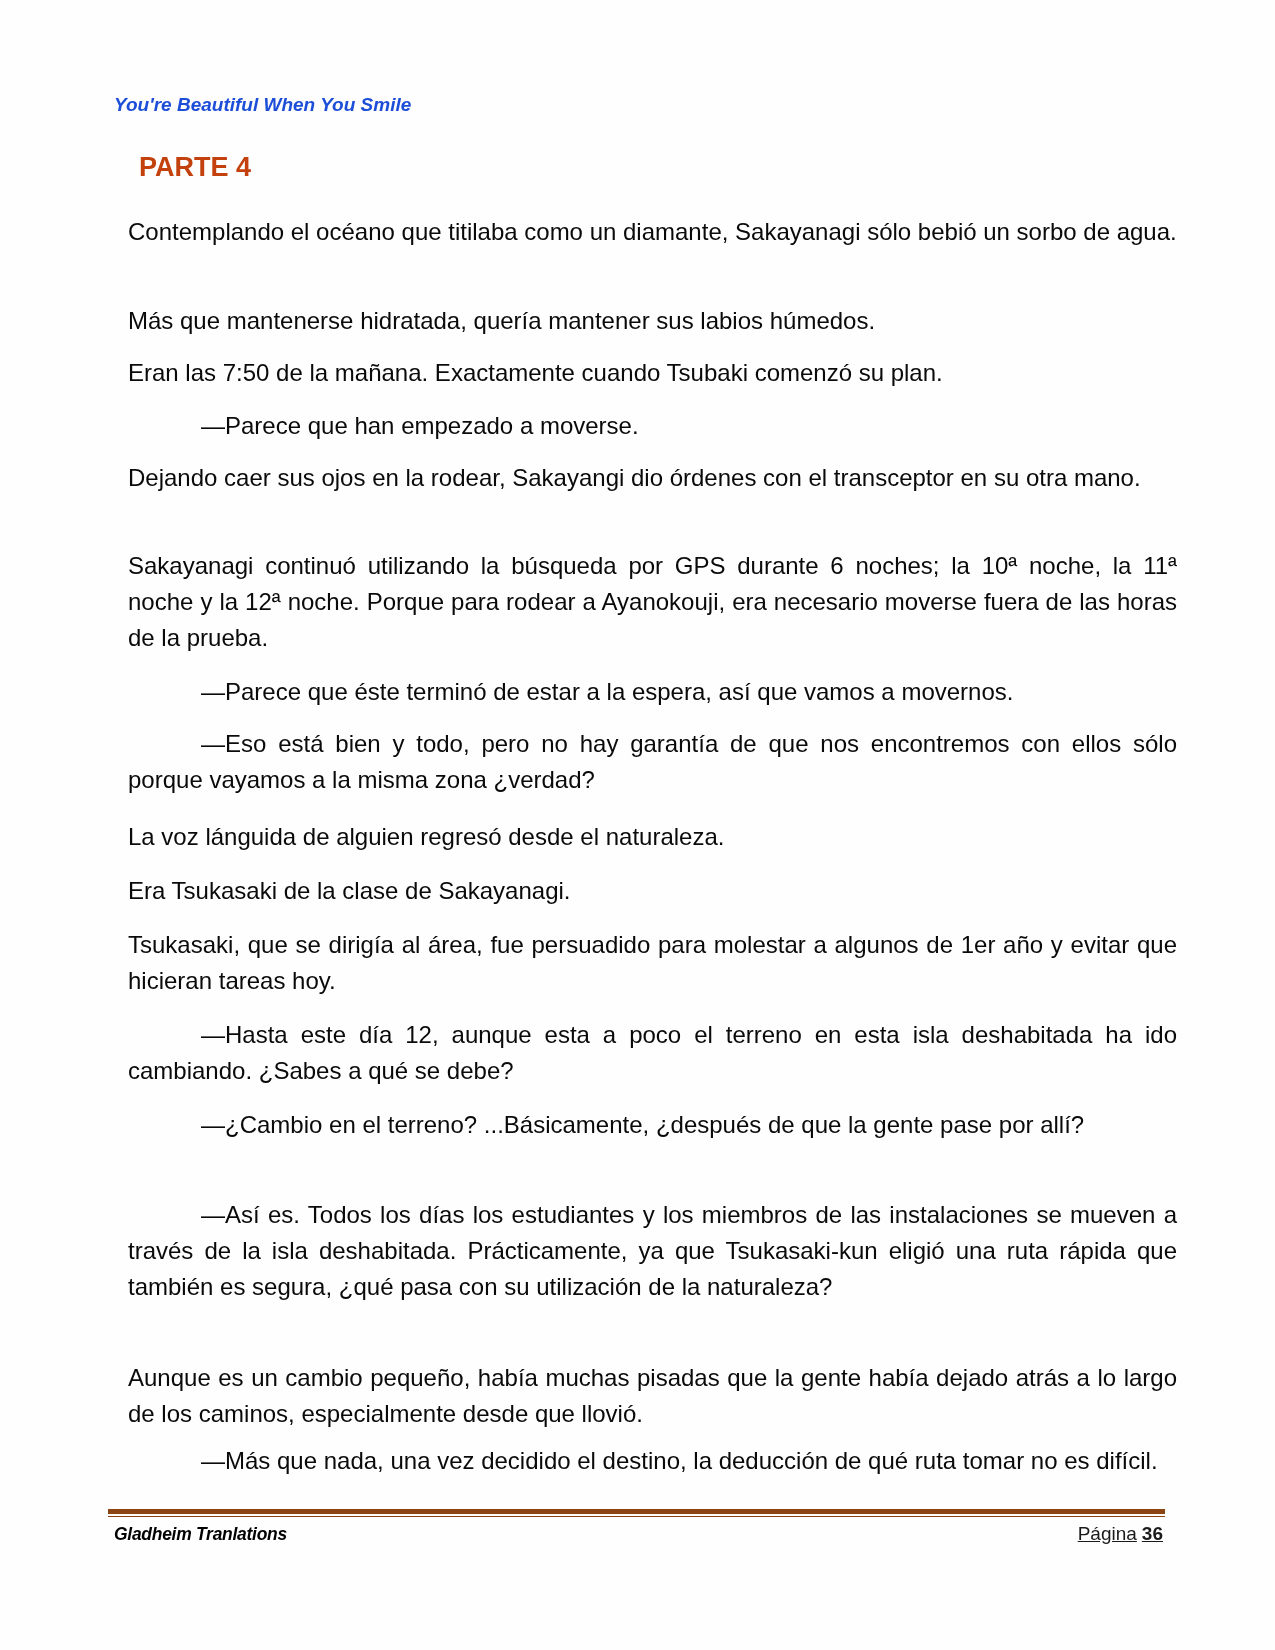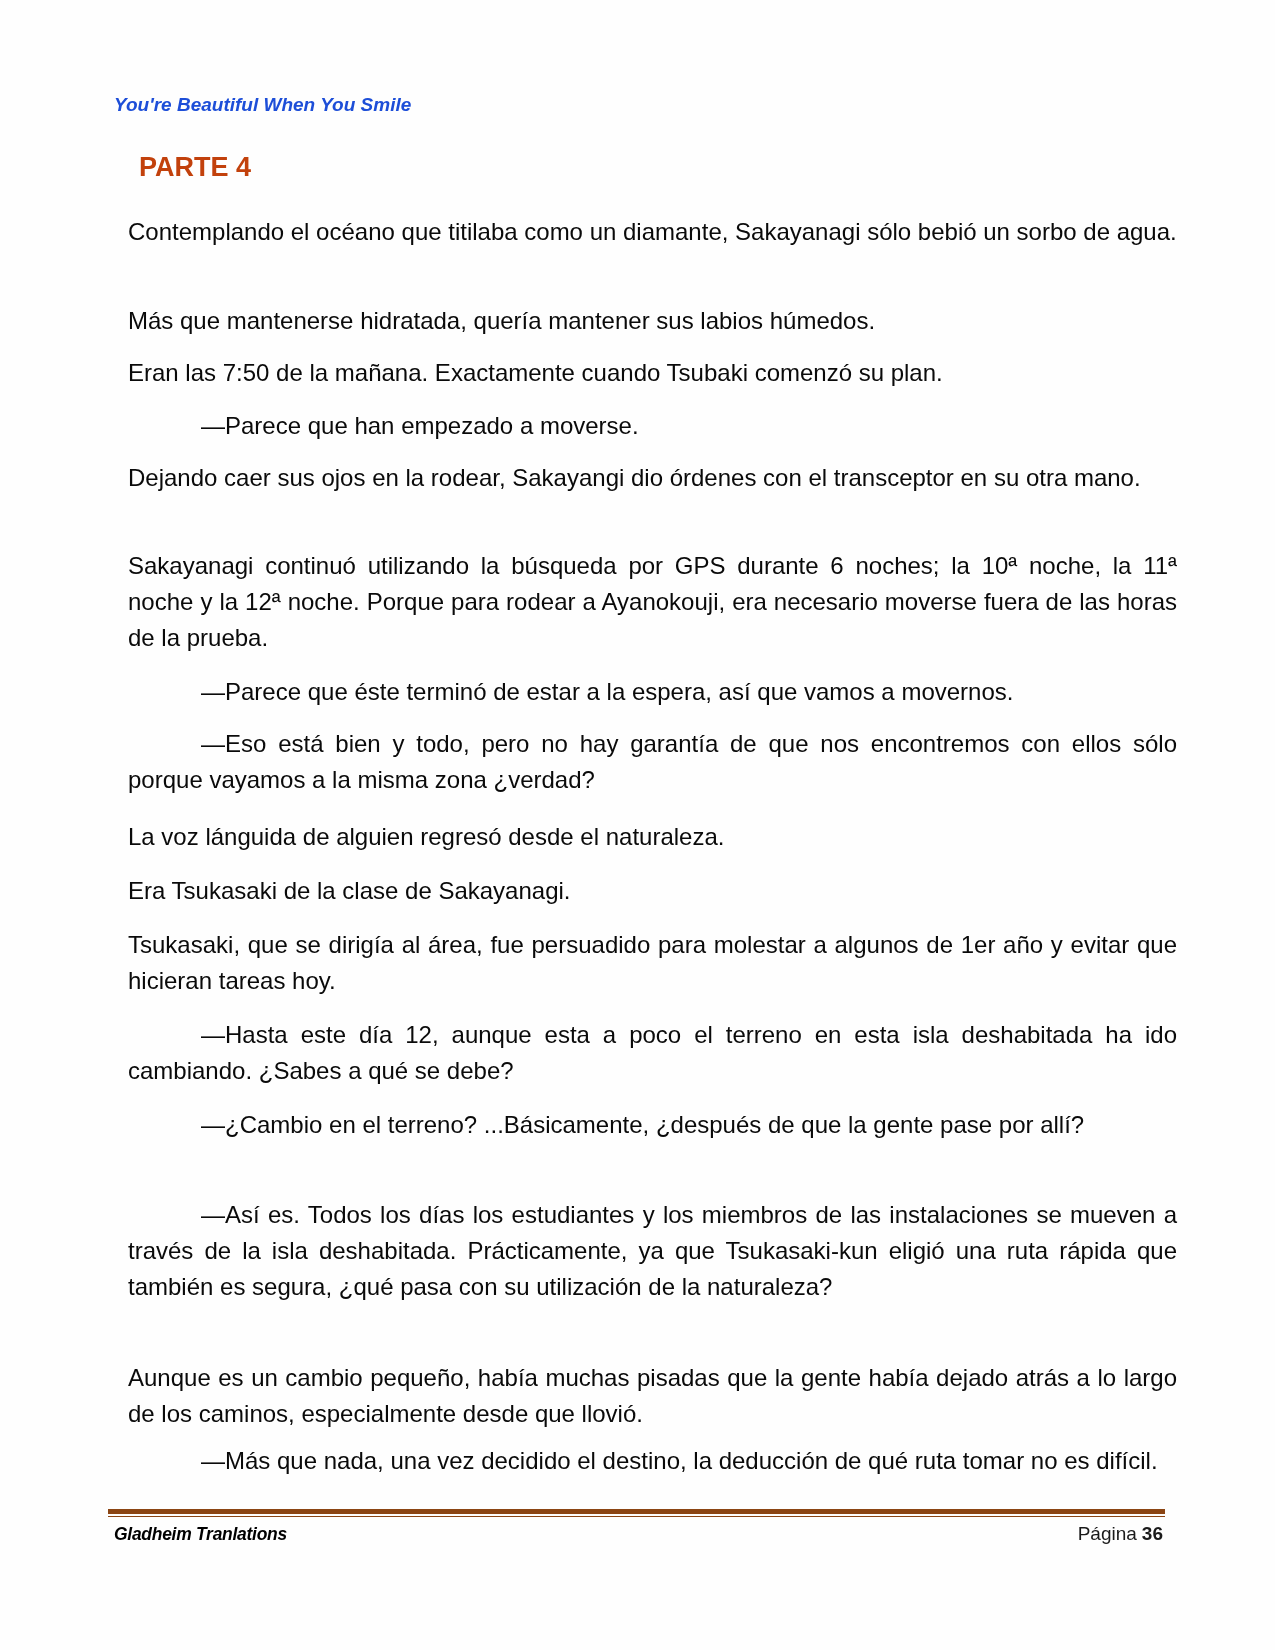--- a/index.html
+++ b/index.html
@@ -33,21 +33,21 @@
       background: #8b4513;
     }
     .footer-left {
       position: absolute; left: 114px; top: 1523px;
       font-size: 19px; font-weight: bold; font-style: italic; color: #000;
       letter-spacing: -0.3px; white-space: nowrap;
       transform: scaleX(0.92); transform-origin: left center;
     }
     .footer-right {
       position: absolute; right: 112px; top: 1523px;
-      font-size: 19px; color: #1a1a1a; white-space: nowrap;
+      font-size: 19px; color: #1a1a1a; white-space: nowrap; text-decoration: underline;
     }
     .footer-right .num { font-weight: bold; margin-left: 5px; }
   </style>
 </head>
 <body>
 
 <div class="running-header">You're Beautiful When You Smile</div>
 <div class="part-title">PARTE 4</div>
 
 <main>

